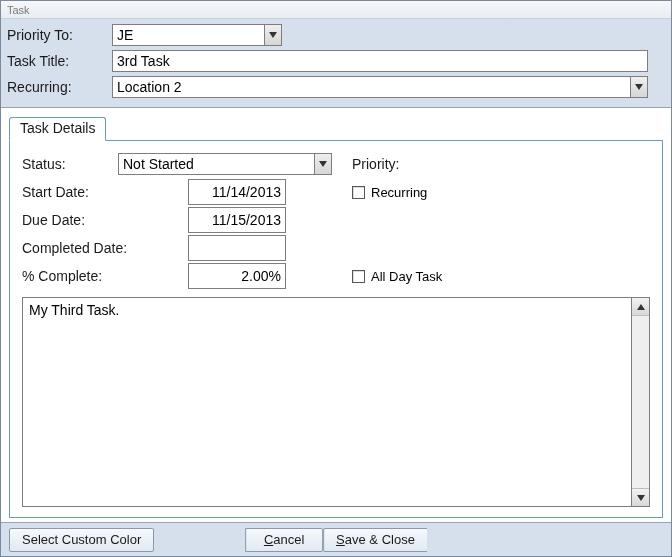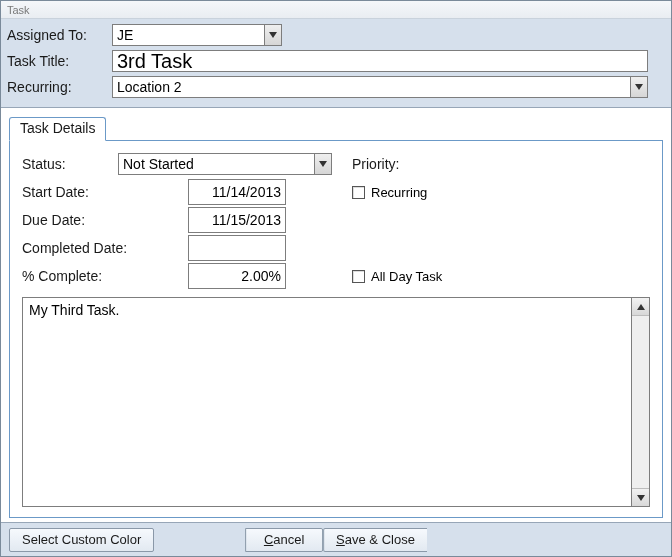--- a/index.html
+++ b/index.html
@@ -43,21 +43,21 @@
     margin-bottom: 2px;
   }
   .hlabel {
     width: 105px;
     font-size: 14px;
     color: #1a1a1a;
   }
   .htext, .hcombo {
     flex: 0 0 auto;
     height: 22px;
-    font-size: 20px;
+    font-size: 14px;
     font-family: inherit;
     padding: 0 4px;
     border: 1px solid #7d7d7d;
     background: #fff;
   }
   .combo {
     position: relative;
     display: inline-flex;
     align-items: stretch;
     height: 22px;
@@ -233,21 +233,21 @@
 </head>
 <body>
 
 <div class="window">
   <div class="titlebar">
     <span>Task</span>
   </div>
 
   <div class="header">
     <div class="hrow">
-      <div class="hlabel">Assigned To:</div>
+      <div class="hlabel">Priority To:</div>
       <div class="combo" style="width:170px;">
         <input type="text" style="width: 152px;" value="JE">
         <div class="cbtn">
           <svg viewBox="0 0 8 6">
               <path d="M0 0 L8 0 L4 6 Z" fill="#333"></path>
             </svg>
         </div>
       </div>
     </div>
     <div class="hrow">

